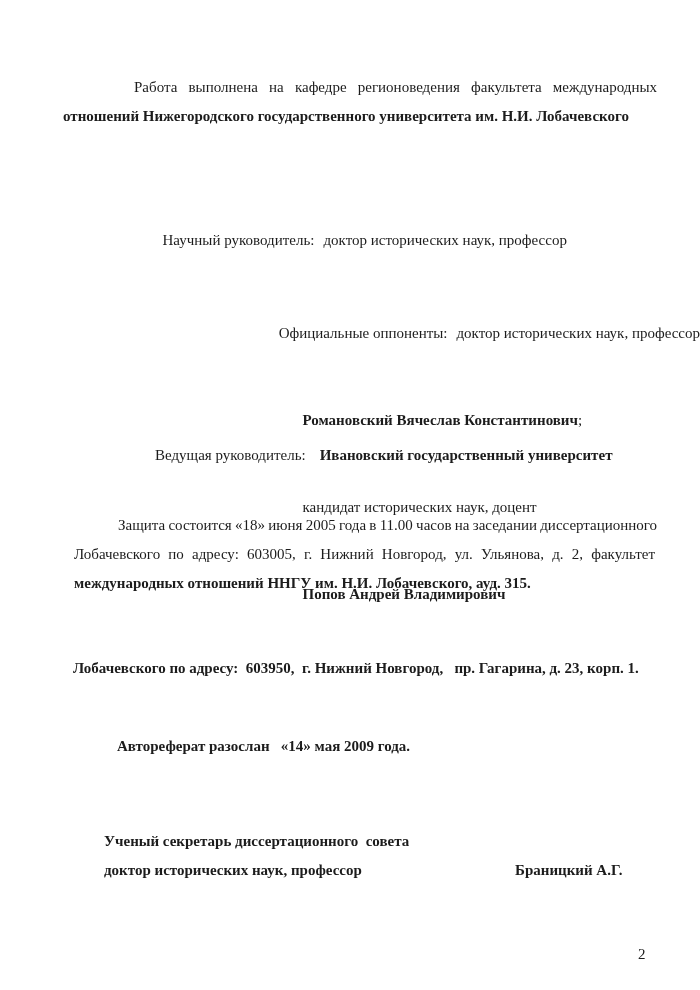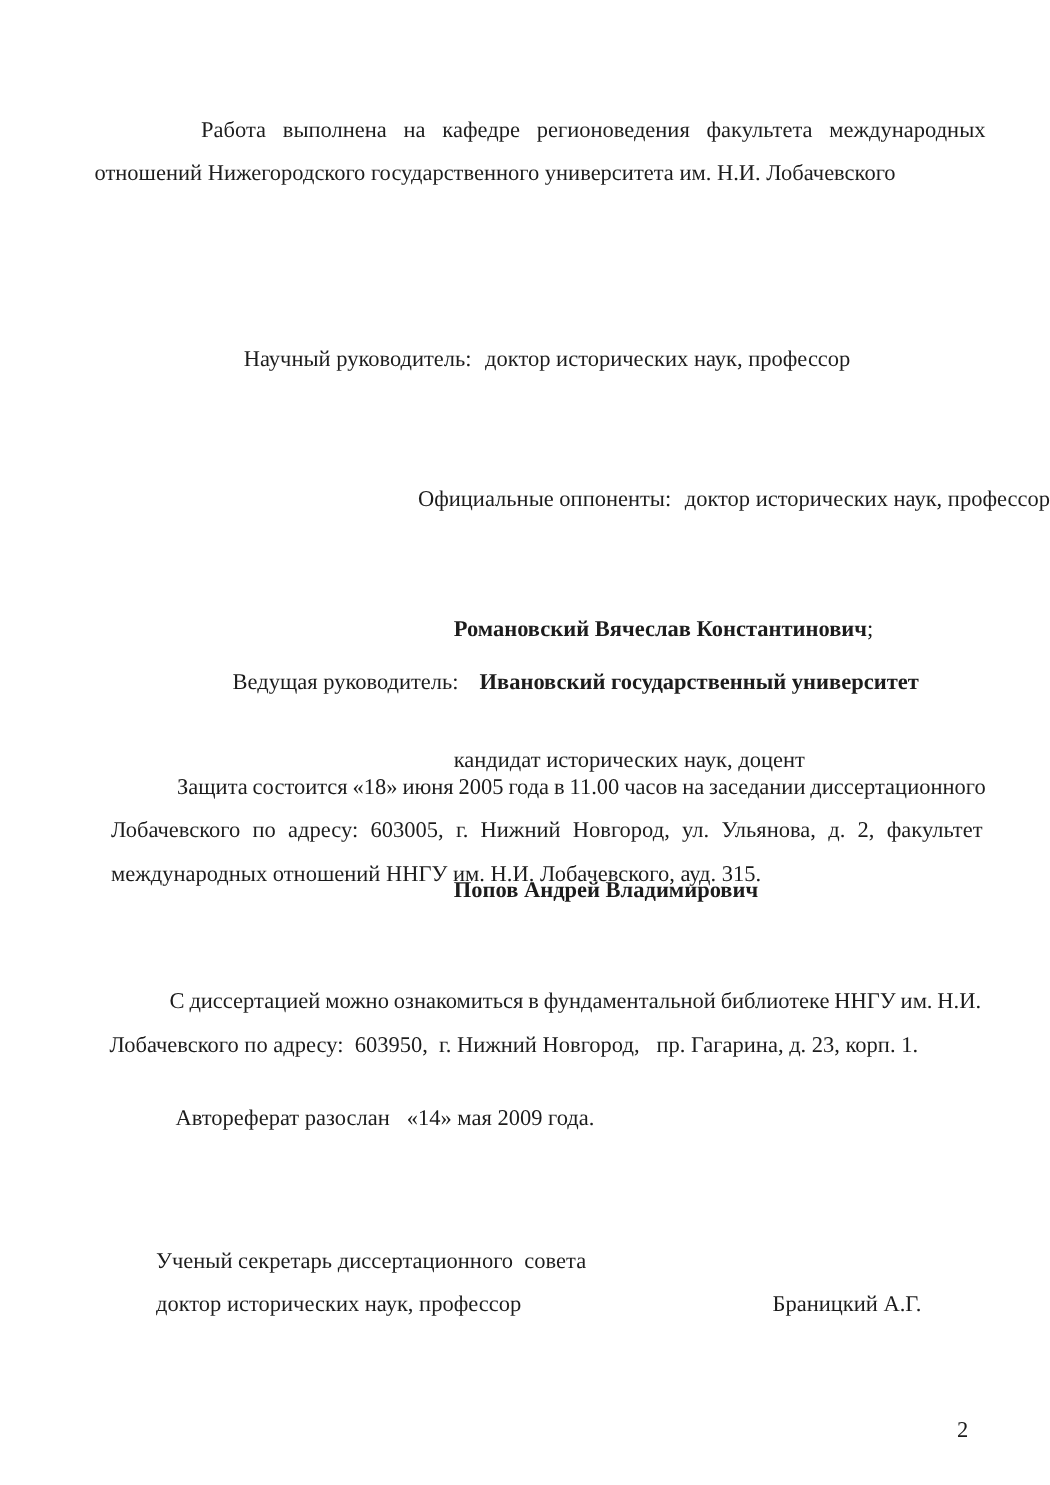--- a/index.html
+++ b/index.html
@@ -20,21 +20,21 @@
     margin-top: 12px;
   }
   .abs { position: absolute; }
   
   .just {
     text-align: justify;
     text-align-last: justify;
     white-space: nowrap;
     word-spacing: -0.5px;
   }
-  .plain { white-space: pre; }
+  .plain { white-space: pre; font-weight: bold; }
   b { font-weight: bold; }
   .ind71 { padding-left: 71px; }
   .ind44 { padding-left: 44px; }
   .ind40 { padding-left: 40px; }
   .val-gap { margin-left: 9px; }
   .org-gap { margin-left: 14px; }
   .block-line { white-space: pre; }
 </style>
 </head>
 <body>
@@ -71,21 +71,20 @@
     <span>Ведущая руководитель:</span><b class="org-gap">Ивановский государственный университет</b>
   </div>
 
   <div class="abs" style="top:499px; left:74px; width:581px;">
     <div class="just ind44">Защита состоится «18» июня 2005 года в 11.00 часов на заседании диссертационного</div>
     <div class="just">Лобачевского по адресу: 603005, г. Нижний Новгород, ул. Ульянова, д. 2, факультет</div>
     <div class="plain">международных отношений ННГУ им. Н.И. Лобачевского, ауд. 315.</div>
   </div>
 
   <div class="abs" style="top:642px; left:73px; width:579px;">
-    <div class="just ind40">С диссертацией можно ознакомиться в фундаментальной библиотеке ННГУ им. Н.И.</div>
     <div class="plain">Лобачевского по адресу:  603950,  г. Нижний Новгород,   пр. Гагарина, д. 23, корп. 1.</div>
   </div>
 
   <div class="abs plain" style="top:720px; left:117px;">Автореферат разослан   «14» мая 2009 года.</div>
 
   <div class="abs" style="top:815px; left:104px; width:540px;">
     <div class="plain">Ученый секретарь диссертационного  совета</div>
     <div style="position:relative;">
       <span class="plain">доктор исторических наук, профессор</span>
       <span class="plain" style="position:absolute; left:411px; top:0;">Браницкий А.Г.</span>

